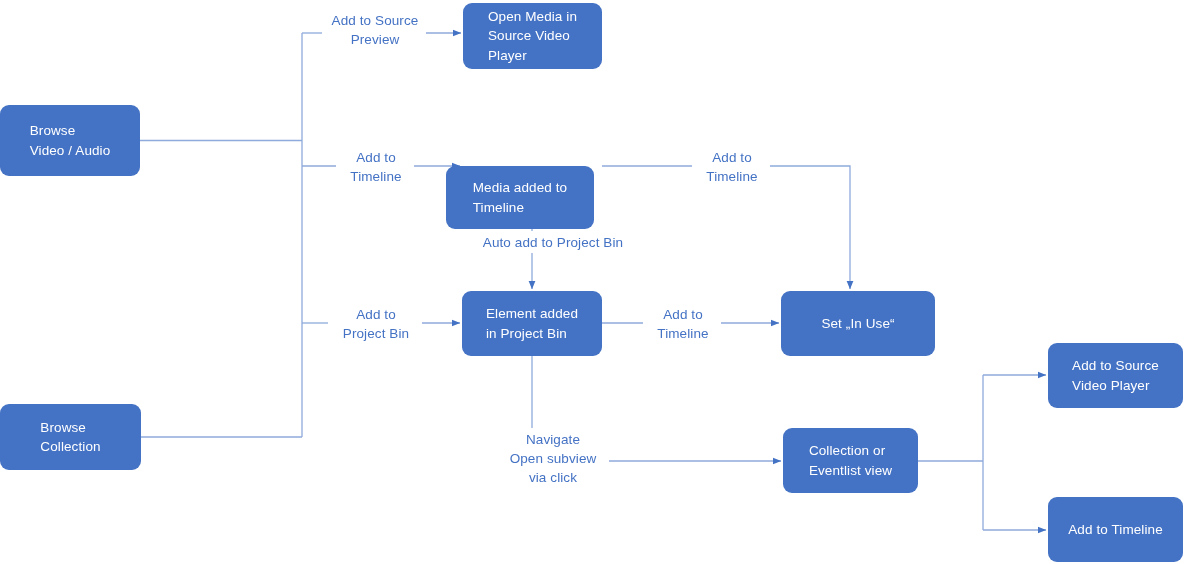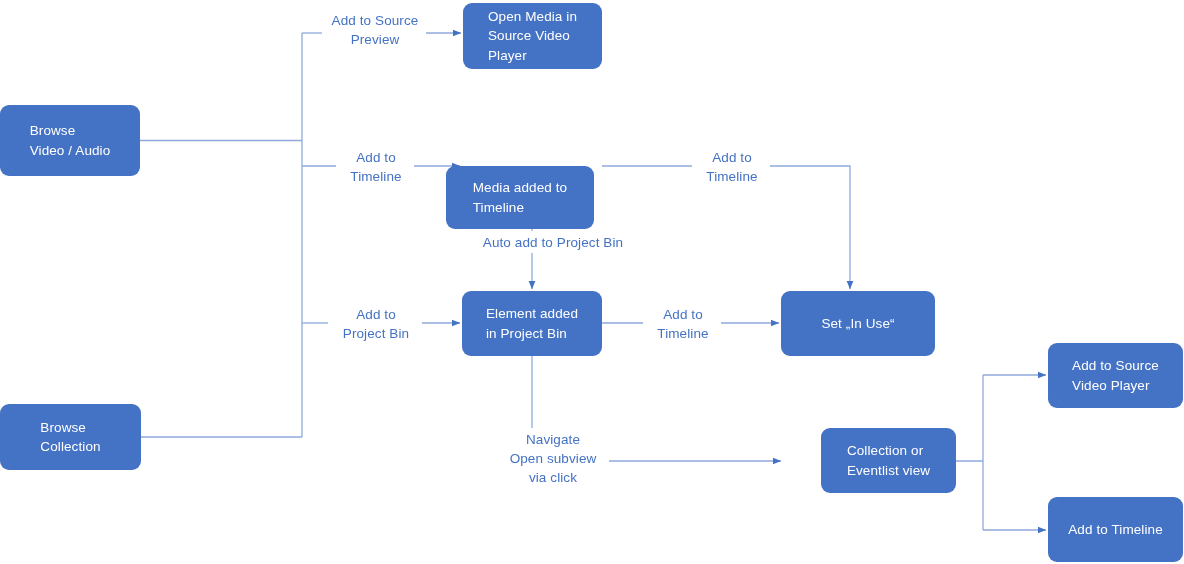--- a/index.html
+++ b/index.html
@@ -119,21 +119,21 @@
 Timeline</div>
 
   <div class="node-box" style="left:462px; top:291px; width:140px; height:65px;">Element added
 in Project Bin</div>
 
   <div class="node-box" style="left:781px; top:291px; width:154px; height:65px;">Set „In Use“</div>
 
   <div class="node-box" style="left:0px;   top:404px; width:141px; height:66px;">Browse
 Collection</div>
 
-  <div class="node-box" style="left:783px; top:428px; width:135px; height:65px;margin-left:38px;">Collection or
+  <div class="node-box" style="left:783px; top:428px; width:135px; height:65px;">Collection or
 Eventlist view</div>
 
   <div class="node-box" style="left:1048px; top:343px; width:135px; height:65px;">Add to Source
 Video Player</div>
 
   <div class="node-box" style="left:1048px; top:497px; width:135px; height:65px;">Add to Timeline</div>
 
   <div class="edge-label" style="left:324px; top:11px;  width:96px;">Add to Source
 Preview</div>
 

